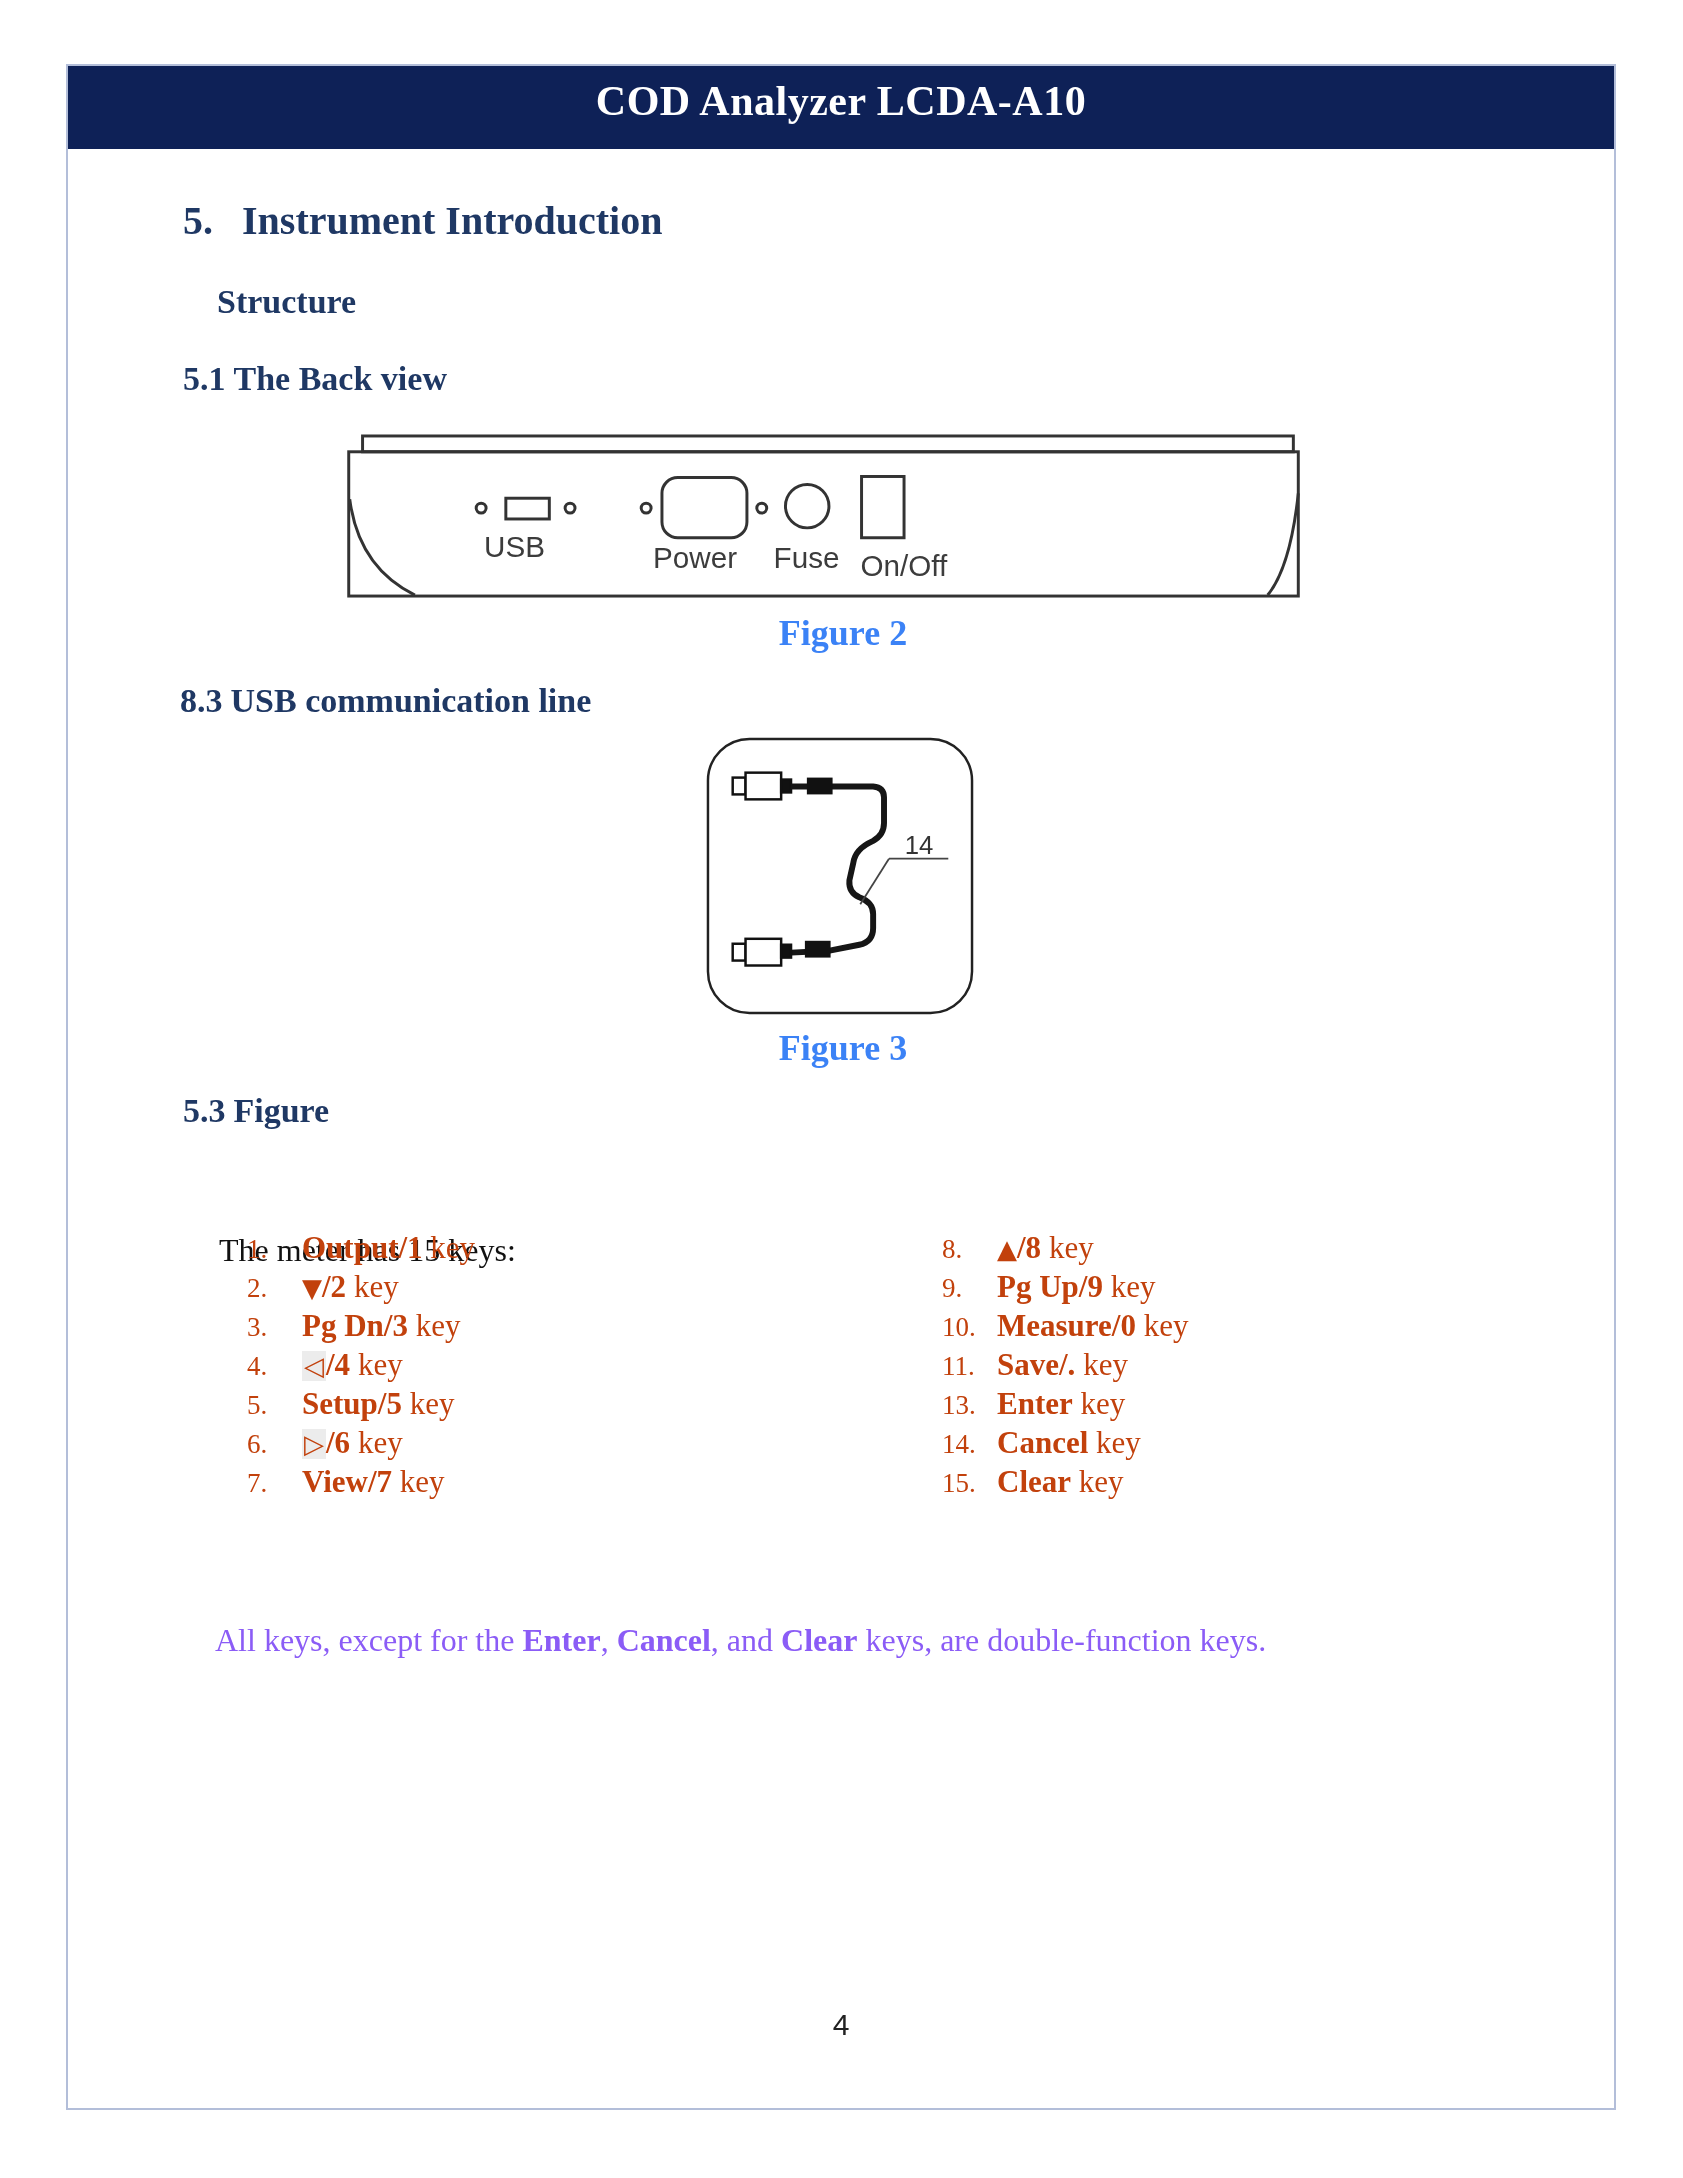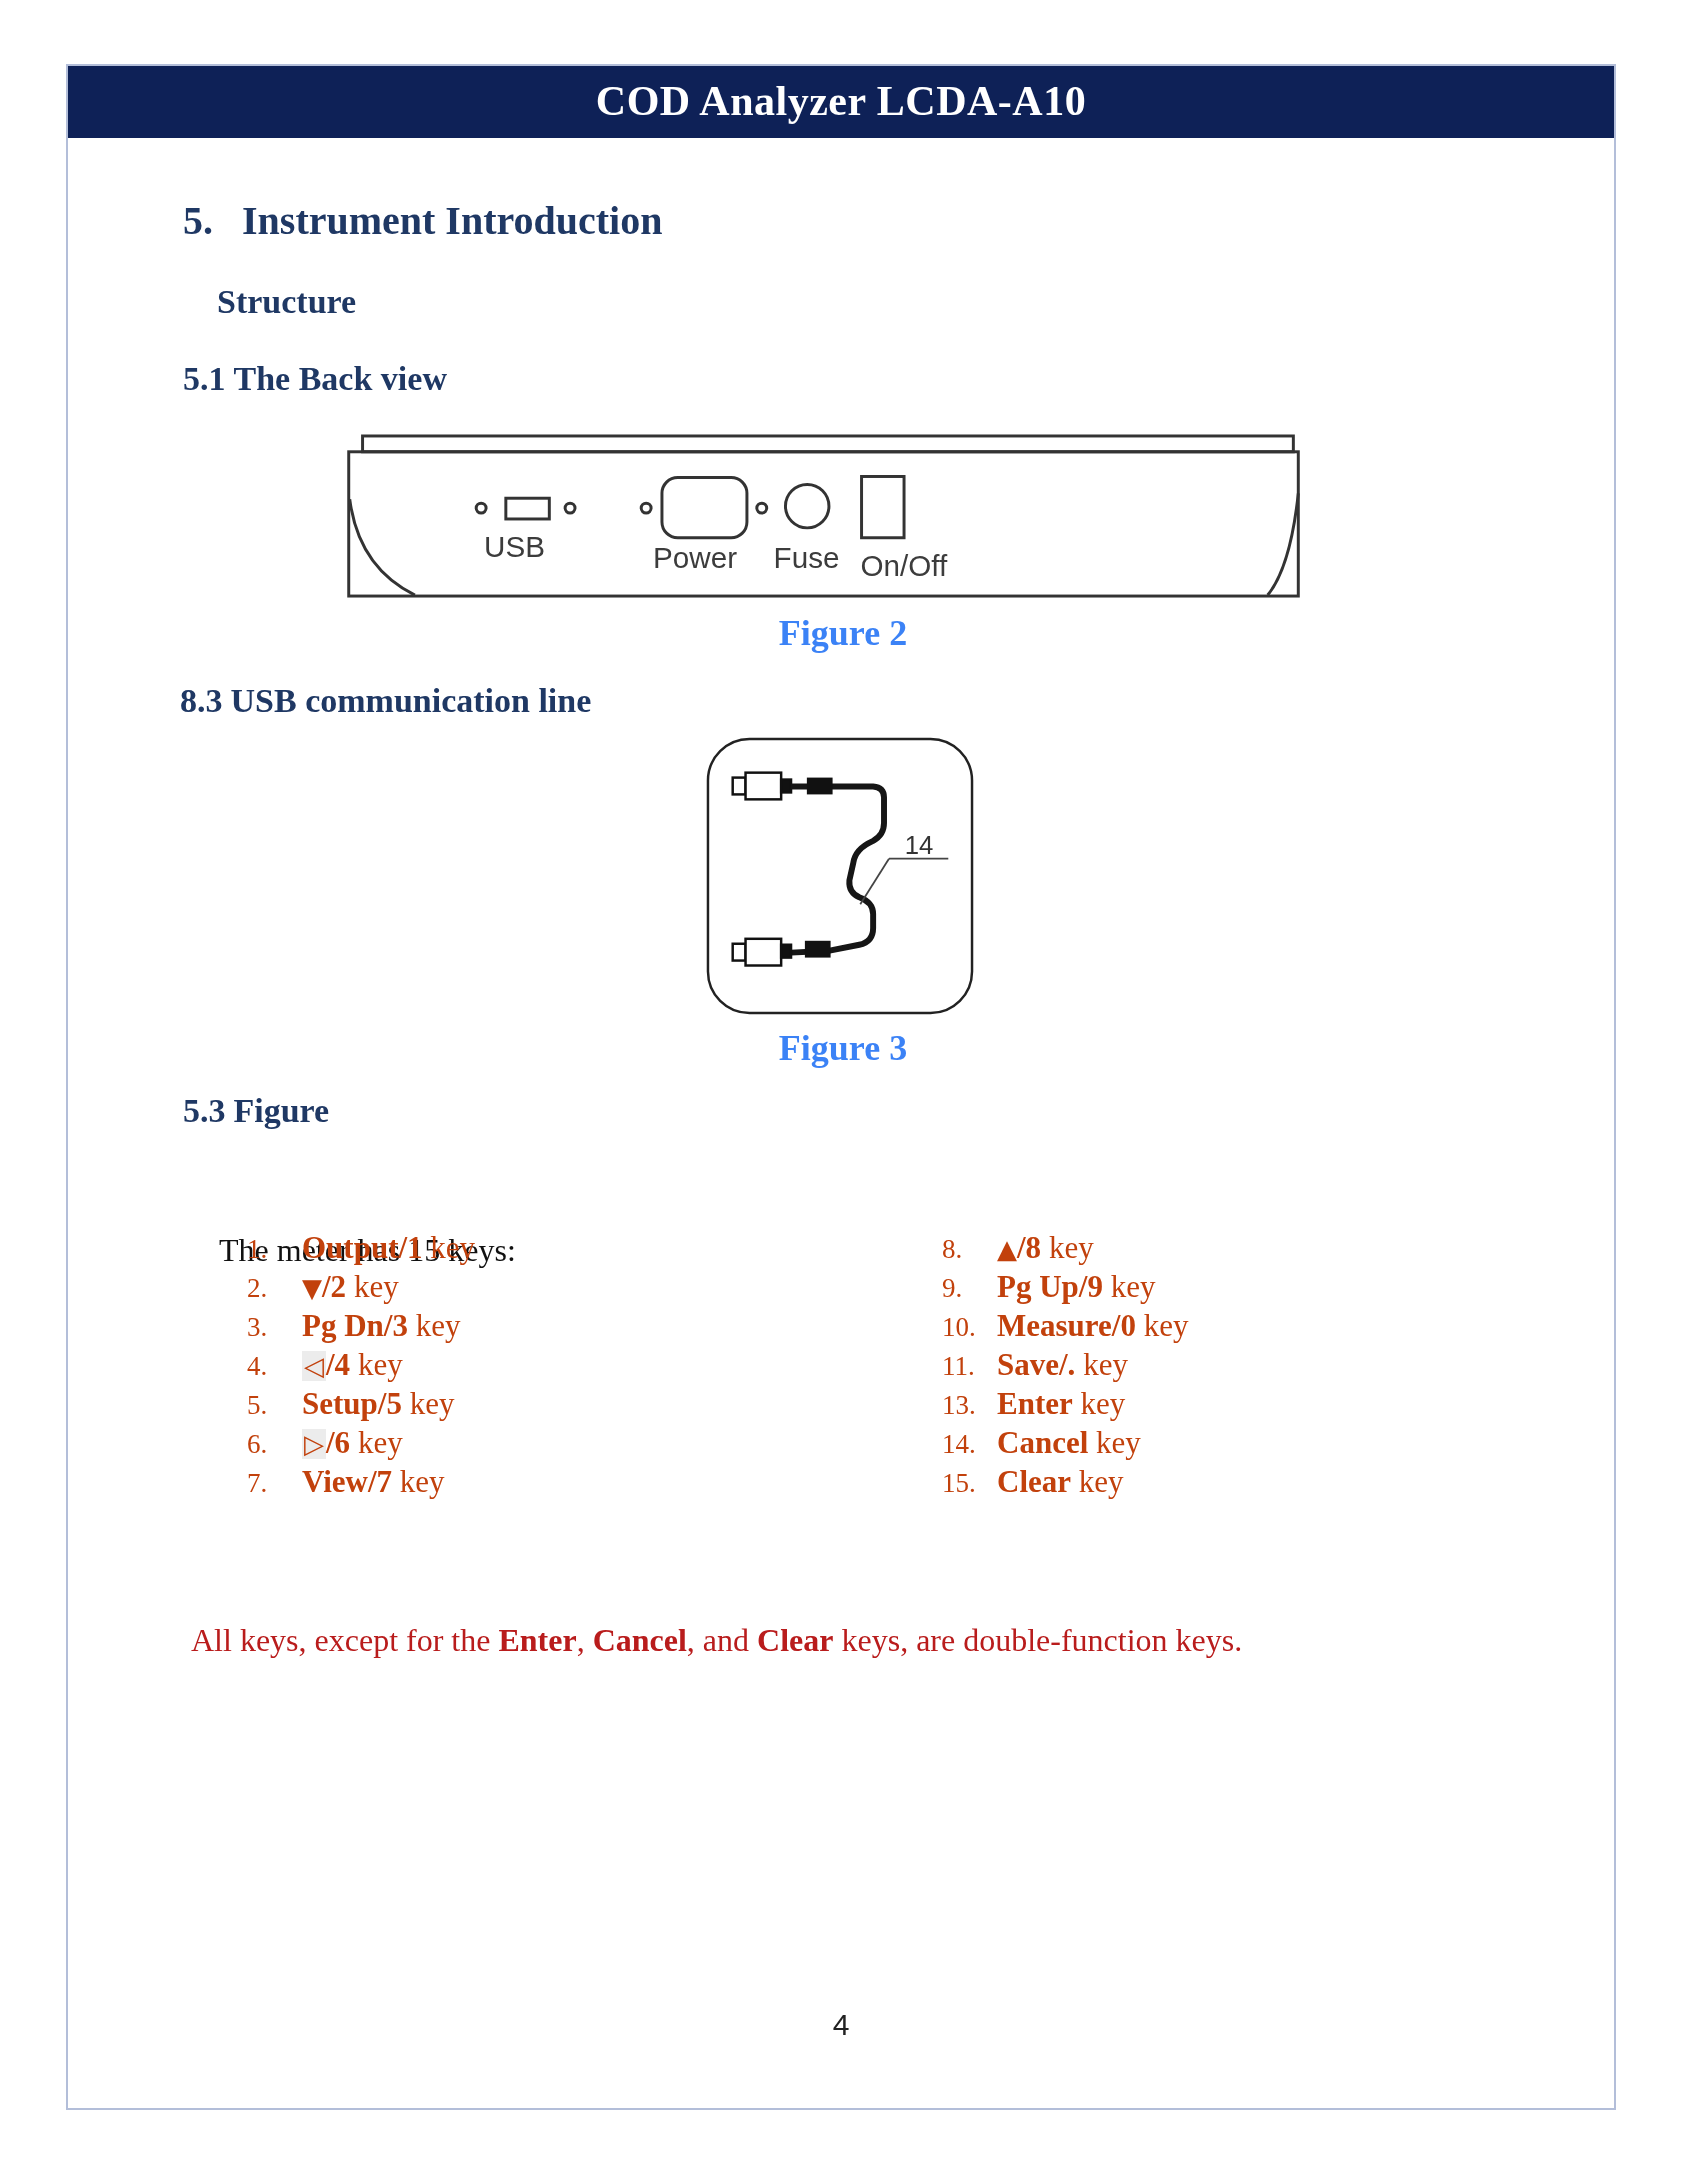--- a/index.html
+++ b/index.html
@@ -1,20 +1,20 @@
 <!DOCTYPE html>
 <html><head>
 <meta charset="utf-8">
 <style>
   html,body{margin:0;padding:0;background:#ffffff;}
   .page{position:relative;width:1683px;height:2178px;background:#ffffff;overflow:hidden;
         font-family:"Liberation Serif","DejaVu Serif",serif;color:#111;}
   .frame{position:absolute;left:66px;top:64px;width:1550px;height:2046px;
          border:2px solid #b3bed9;background:#ffffff;box-sizing:border-box;}
-  .header-bar{position:absolute;left:0;top:0;width:100%;height:72px;background:#0e2157;}
+  .header-bar{position:absolute;left:0;top:0;width:100%;height:83px;background:#0e2157;}
   .header-title{display:block;width:100%;line-height:71px;text-align:center;
                 color:#ffffff;font-weight:bold;font-size:42px;letter-spacing:0.5px;}
   .h-main{position:absolute;left:115px;top:131px;font-size:40px;font-weight:bold;color:#1f3864;white-space:nowrap;}
   .h-main .num{display:inline-block;width:59px;}
   .h-sub{position:absolute;font-size:34px;font-weight:bold;color:#1f3864;white-space:nowrap;}
   .h-sub .num{margin-right:8px;}
   .pos-structure{left:149px;top:217px;}
   .pos-s51{left:115px;top:294px;}
   .pos-s52{left:112px;top:616px;}
   .pos-s53{left:115px;top:1026px;}
@@ -28,21 +28,21 @@
   .fig-part{font-family:"Liberation Sans","DejaVu Sans",sans-serif;fill:#333;font-size:26px;}
   .body-line{position:absolute;left:151px;top:1166px;font-size:32px;color:#111;white-space:nowrap;}
   .kcol{position:absolute;top:1162px;font-size:31px;line-height:39px;color:#c2410c;}
   .kcol-left{left:179px;width:554px;}
   .kcol-right{left:874px;width:554px;}
   .krow{white-space:nowrap;height:39px;}
   .knum{display:inline-block;width:55px;font-size:27px;}
   .kname{font-weight:bold;}
   .kglyph{font-family:"DejaVu Sans",sans-serif;font-weight:bold;font-size:26px;}
   .kglyph.boxed{background:#ececec;padding:0 2px;}
-  .note{position:absolute;left:123px;top:1556px;font-size:32px;color:#b91c1c;white-space:nowrap;}
+  .note{position:absolute;left:147px;top:1556px;font-size:32px;color:#8b5cf6;white-space:nowrap;}
   .note b{font-weight:bold;}
   .page-num{position:absolute;left:0;top:1942px;width:100%;text-align:center;
             font-family:"Liberation Sans","DejaVu Sans",sans-serif;font-size:30px;color:#222;}
 </style>
 </head>
 <body>
 
 <div class="page">
   <div class="frame">
 

